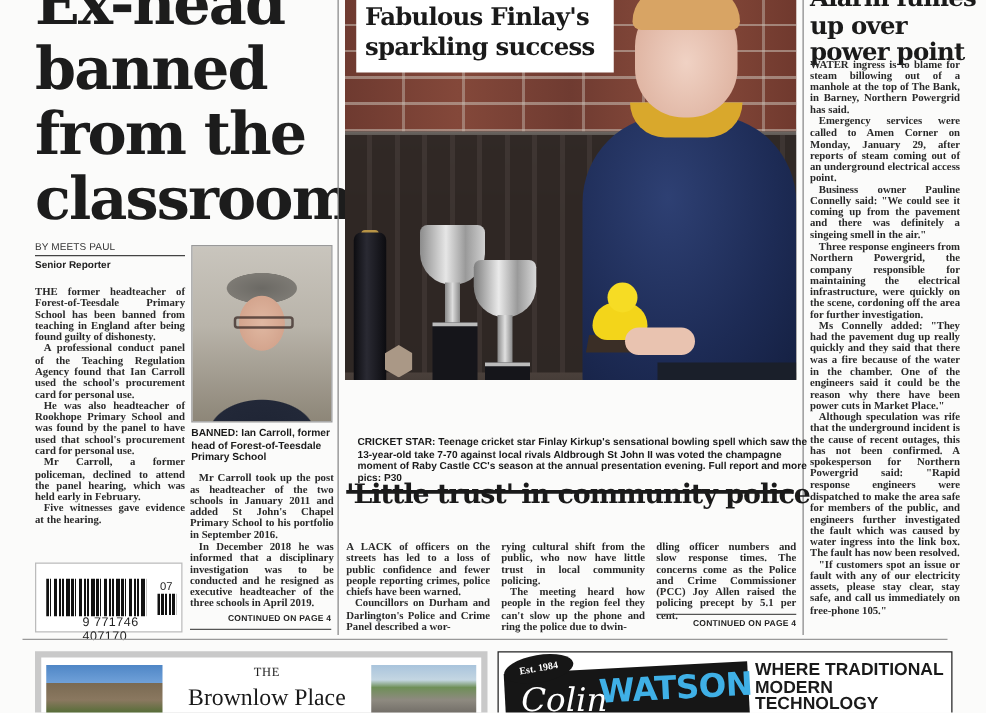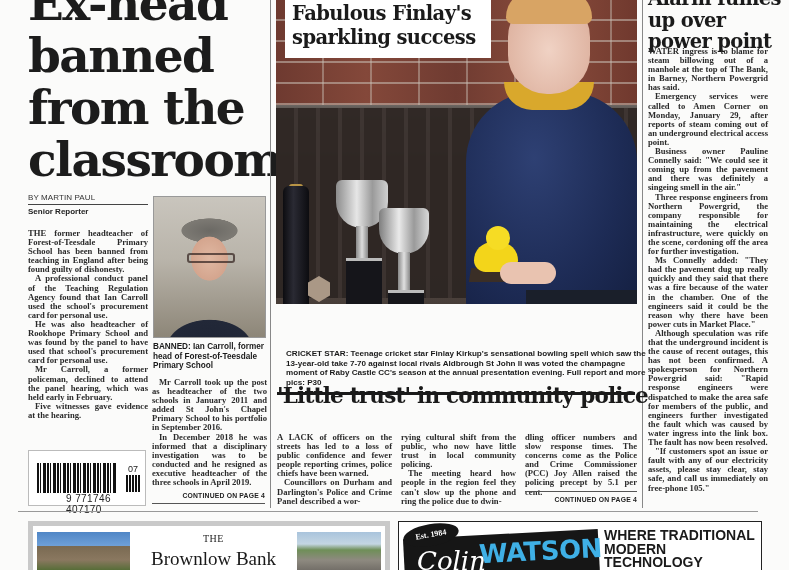--- a/index.html
+++ b/index.html
@@ -149,21 +149,21 @@
     color: #fff; font-family: "Liberation Serif", serif; font-weight: bold; font-size: 8px; text-align: center; line-height: 22px; transform: rotate(-10deg); }
   .ad-script { position: absolute; left: 18px; top: 24px; font-family: "DejaVu Serif", serif; font-style: italic; font-size: 26px; color: #fff; }
   .ad-watson { position: absolute; left: 80px; top: 14px; font-family: "DejaVu Sans", sans-serif; font-weight: bold; font-size: 26px; color: #3fb0e6; letter-spacing: -0.5px; transform: rotate(-3deg); }
   .ad-tagline { position: absolute; left: 205px; top: 7px; width: 155px; text-align: left;
     font-family: Liberation Sans, sans-serif; font-weight: bold; font-size: 14px; line-height: 13.5px; color: #1a1a1a; }
 </style>
 </head>
 <body>
 
 <h1 class="abs lead-headline">Ex-head banned from the classroom</h1>
-<div class="abs byline">BY MARTIN PAUL</div>
+<div class="abs byline">BY MEETS PAUL</div>
 <div class="abs byline-rule"></div>
 <div class="abs byline-role">Senior Reporter</div>
 
 <div class="abs body-text col1">
   <p class="first">THE former headteacher of Forest-of-Teesdale Primary School has been banned from teaching in England after being found guilty of dishonesty.</p>
   <p>A professional conduct panel of the Teaching Regulation Agency found that Ian Carroll used the school's procurement card for personal use.</p>
   <p>He was also headteacher of Rookhope Primary School and was found by the panel to have used that school's procurement card for personal use.</p>
   <p>Mr Carroll, a former policeman, declined to attend the panel hearing, which was held early in February.</p>
   <p>Five witnesses gave evidence at the hearing.</p>
 </div>
@@ -243,21 +243,21 @@
   <p>Although speculation was rife that the underground incident is the cause of recent outages, this has not been confirmed. A spokesperson for Northern Powergrid said: "Rapid response engineers were dispatched to make the area safe for members of the public, and engineers further investigated the fault which was caused by water ingress into the link box. The fault has now been resolved.</p>
   <p>"If customers spot an issue or fault with any of our electricity assets, please stay clear, stay safe, and call us immediately on free-phone 105."</p>
 </div>
 
 <div class="abs page-bottom-rule"></div>
 
 <div class="abs ad-left">
   <div class="ad-left-inner">
     <div class="ad-left-photo1"></div>
     <div class="ad-the">THE</div>
-    <div class="ad-brand">Brownlow Bank</div>
+    <div class="ad-brand">Brownlow Place</div>
     <div class="ad-left-photo2"></div>
   </div>
 </div>
 
 <div class="abs ad-right">
   <div class="ad-right-black"></div>
   <div class="ad-est">Est. 1984</div>
   <div class="ad-script">Colin</div>
   <div class="ad-watson">WATSON</div>
   <div class="ad-tagline">

